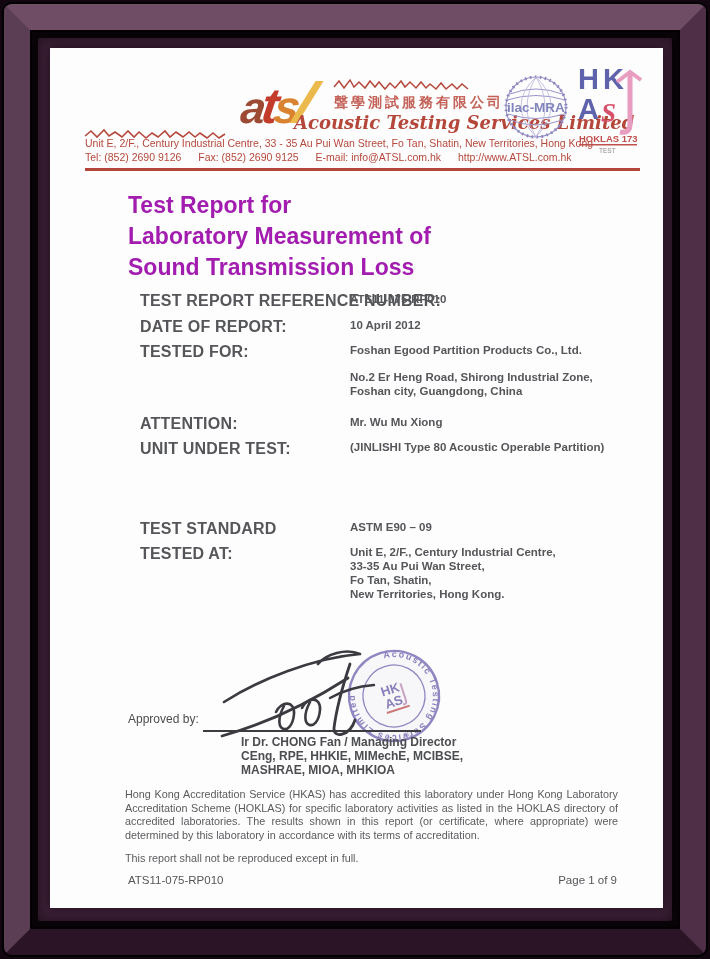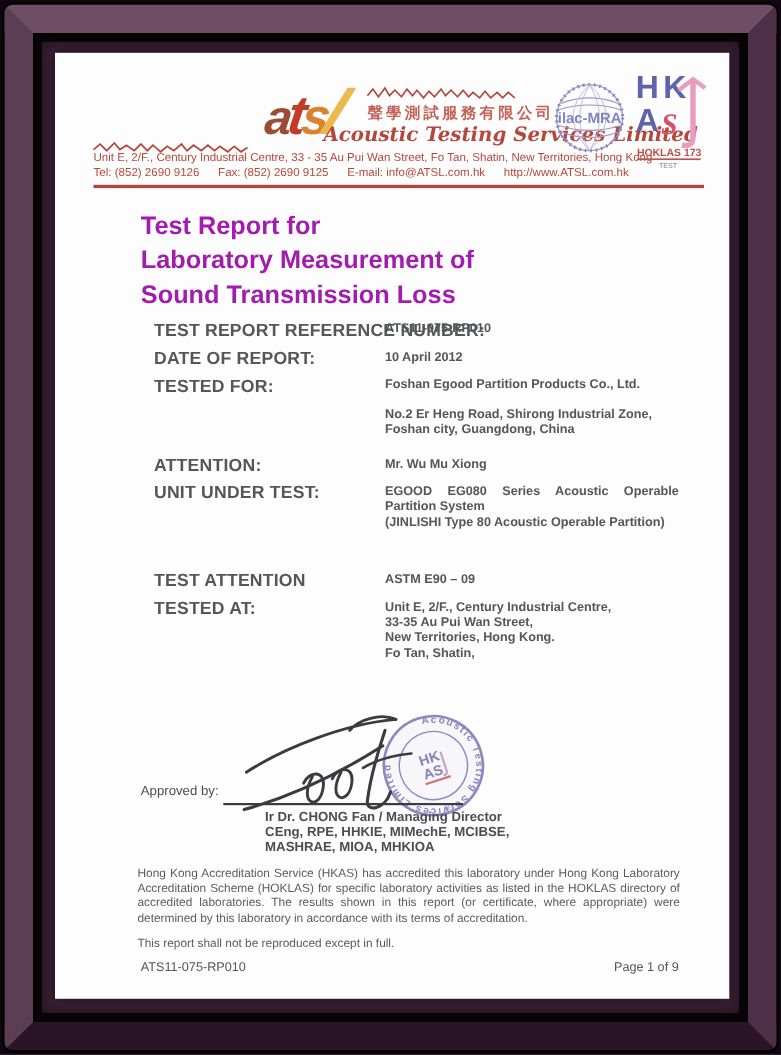--- a/index.html
+++ b/index.html
@@ -138,35 +138,34 @@
       <div>Foshan city, Guangdong, China</div>
     </div>
   </div>
   <div class="abs frow" style="top:367px;">
     <span class="flabel">ATTENTION:</span>
     <div class="fval">Mr. Wu Mu Xiong</div>
   </div>
   <div class="abs frow" style="top:392px;">
     <span class="flabel">UNIT UNDER TEST:</span>
     <div class="fval">
-      <div class="just">EGOOD EG080 Series Acoustic Operable Partition System</div>
       <div class="just">(JINLISHI Type 80 Acoustic Operable Partition)</div>
     </div>
   </div>
   <div class="abs frow" style="top:472px;">
-    <span class="flabel">TEST ATTENTION</span>
+    <span class="flabel">TEST STANDARD</span>
     <div class="fval">ASTM E90 – 09</div>
   </div>
   <div class="abs frow" style="top:497px;">
     <span class="flabel">TESTED AT:</span>
     <div class="fval">
       <div>Unit E, 2/F., Century Industrial Centre,</div>
       <div>33-35 Au Pui Wan Street,</div>
+      <div>Fo Tan, Shatin,</div>
       <div>New Territories, Hong Kong.</div>
-      <div>Fo Tan, Shatin,</div>
     </div>
   </div>
 
   <svg class="abs" style="left:296px;top:600px;transform:rotate(-18deg);" width="96" height="96" viewBox="0 0 96 96">
     <defs>
       <path id="stampArc" d="M48,9 a39,39 0 1 1 -0.1,0"></path>
     </defs>
     <circle cx="48" cy="48" r="45" fill="rgba(145,134,194,0.06)" stroke="#9186c2" stroke-width="2.4"></circle>
     <circle cx="48" cy="48" r="31" fill="none" stroke="#9186c2" stroke-width="1.3"></circle>
     <text font-family="Liberation Sans, sans-serif" font-size="9" font-weight="bold" fill="#8d82bd" letter-spacing="1.5">

